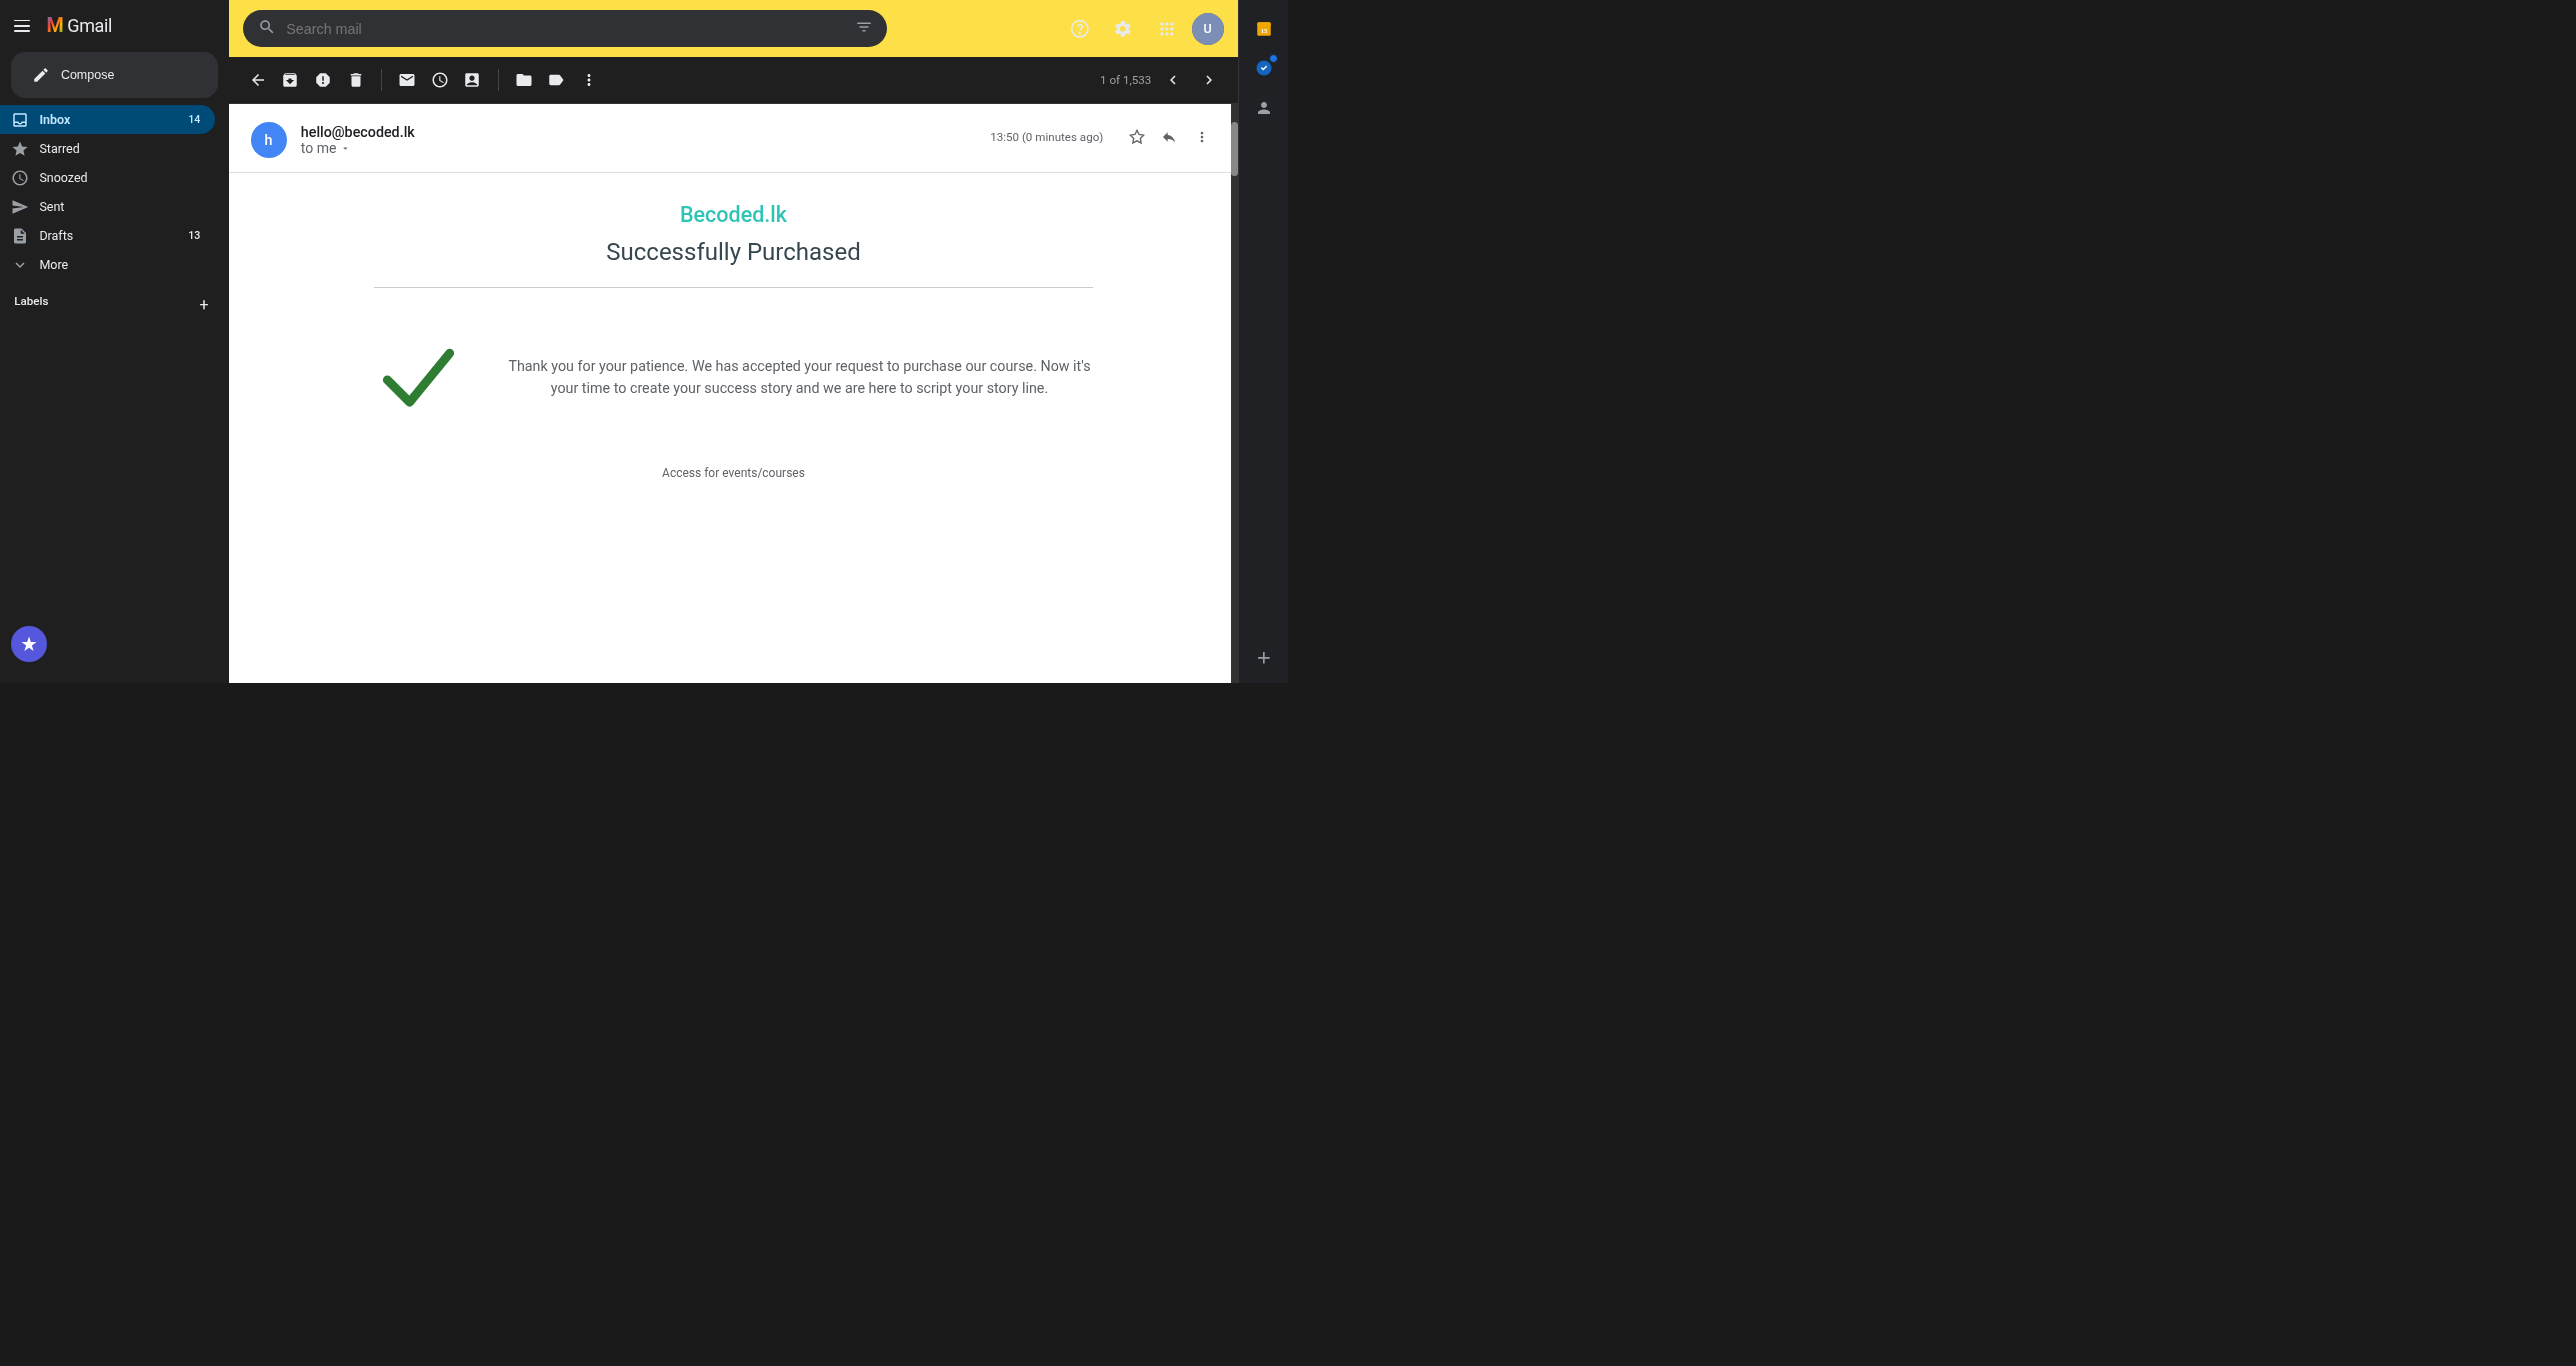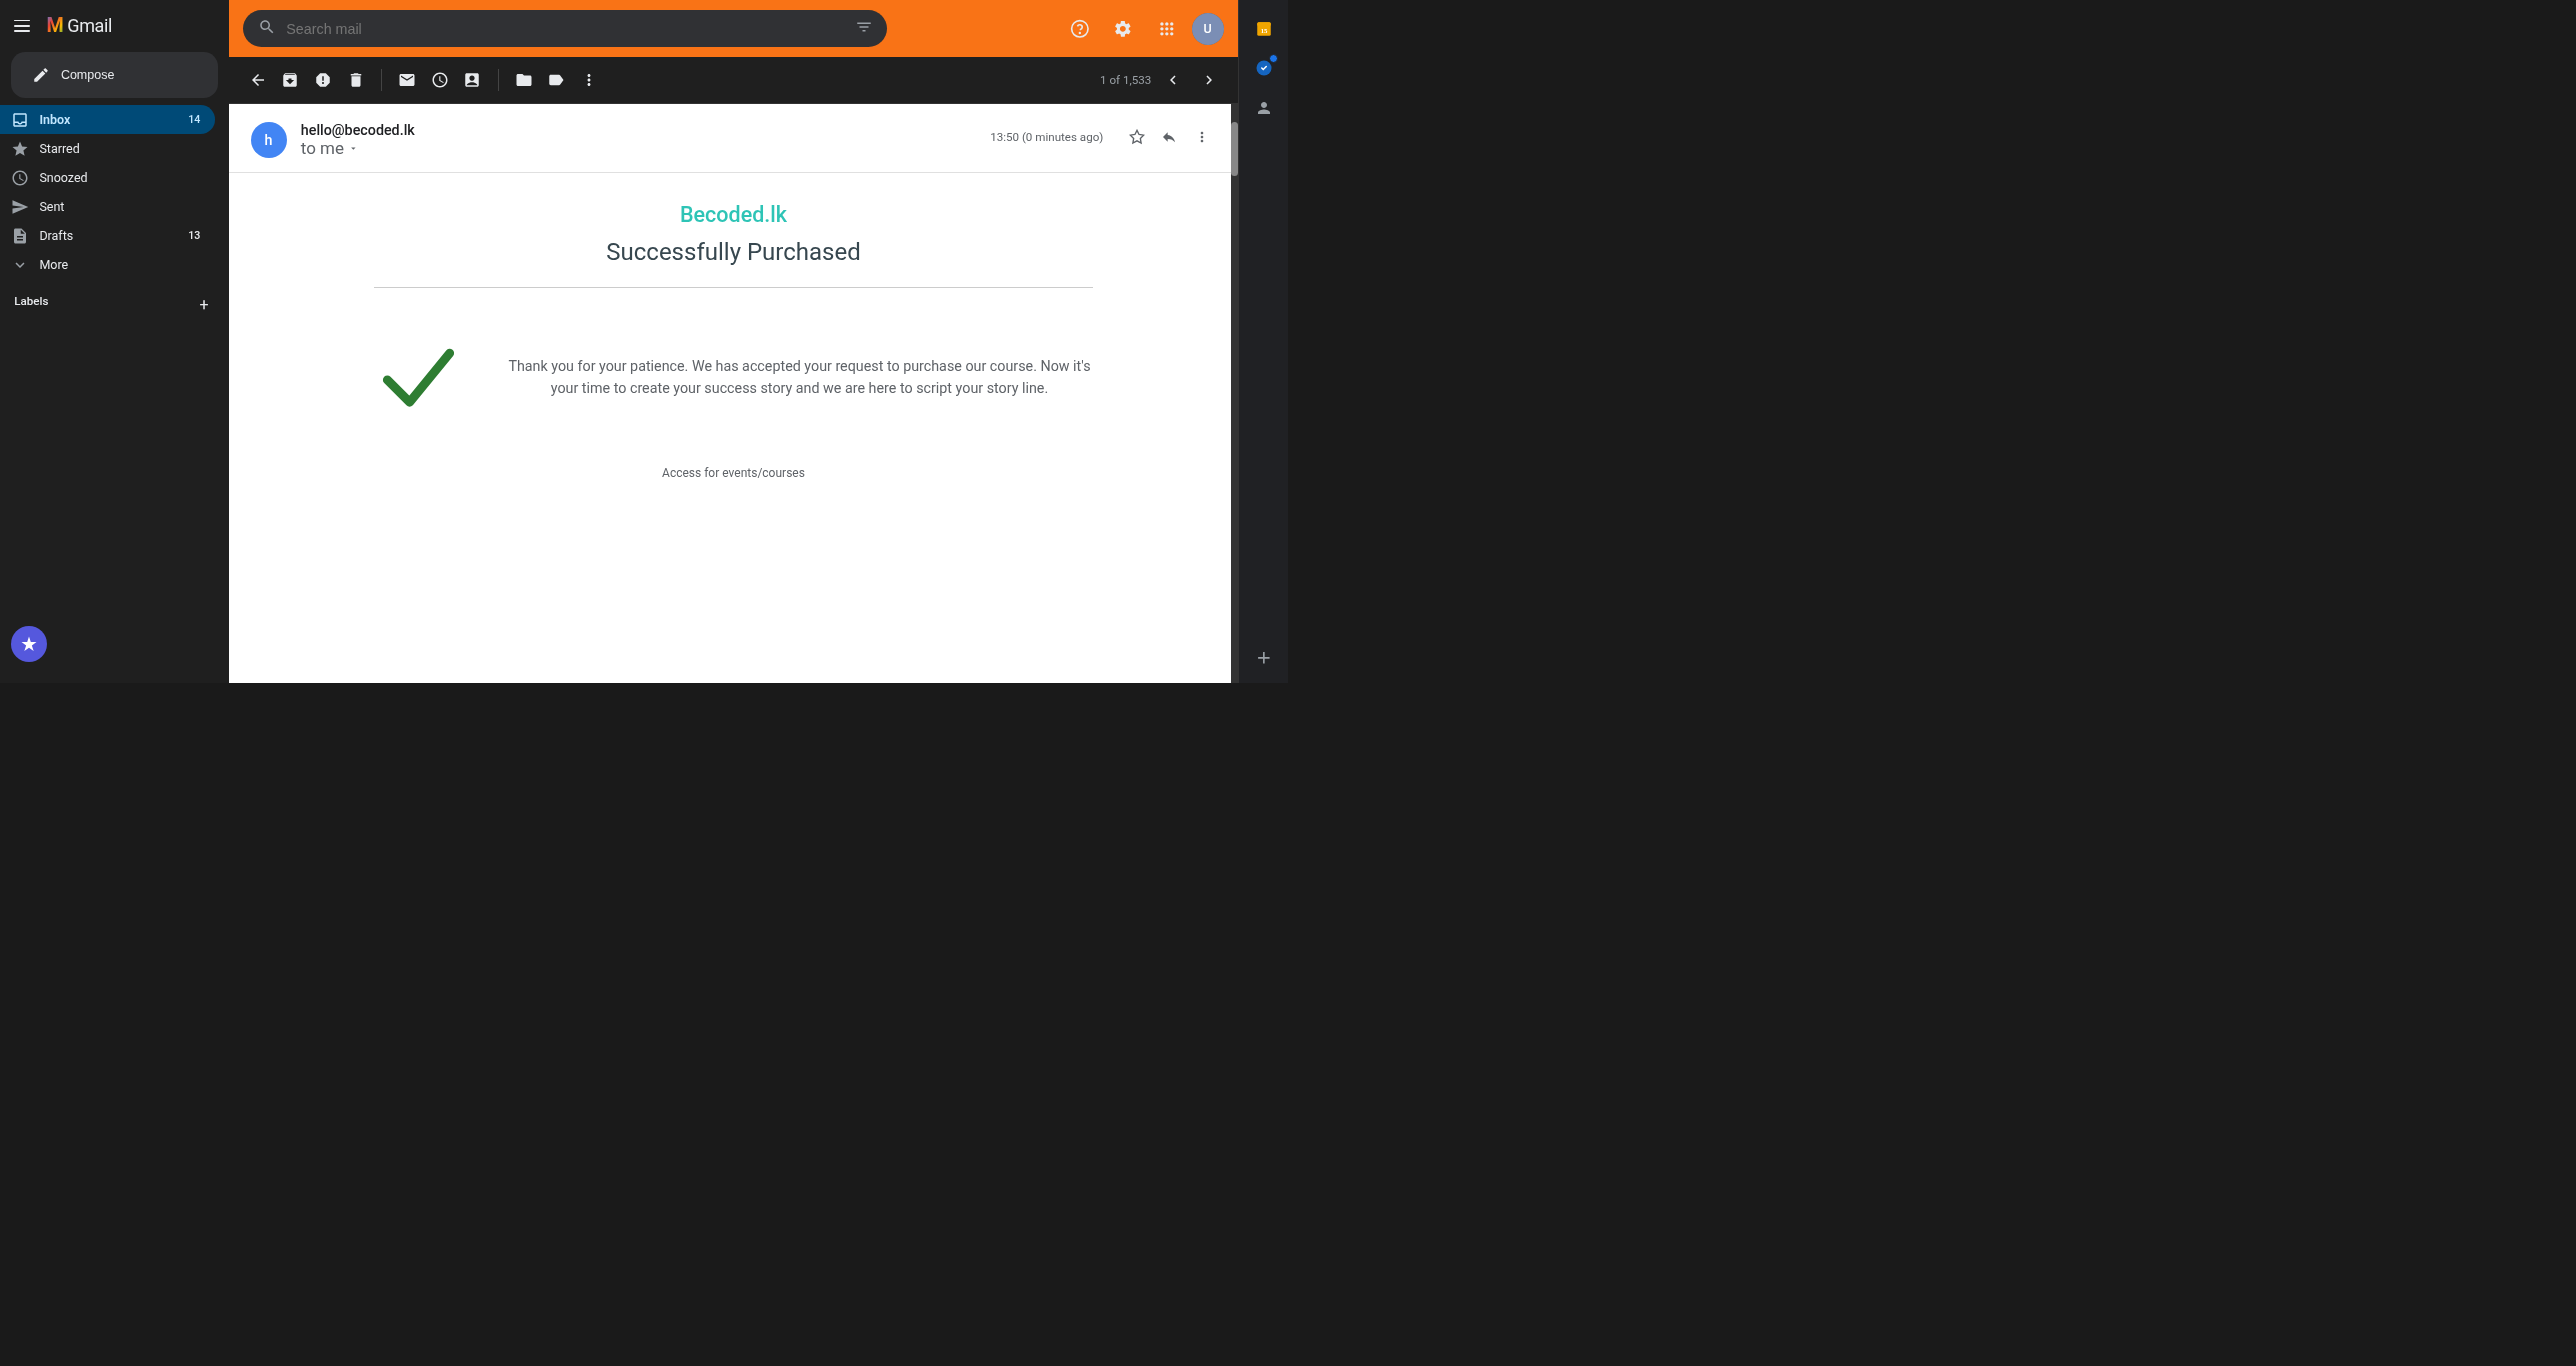--- a/index.html
+++ b/index.html
@@ -170,21 +170,21 @@
     .main-content {
       flex: 1;
       display: flex;
       flex-direction: column;
       background: #1f1f1f;
       height: 100%;
     }
 
     
     .topbar {
-      background: #f97316;
+      background: #fde047;
       display: flex;
       align-items: center;
       padding: 7.2px 14.3px;
       gap: 19px;
       height: 57px;
       flex-shrink: 0;
     }
 
     .search-container {
       flex: 1;
@@ -315,21 +315,21 @@
       font-weight: 500;
     }
 
     .sender-details {}
     .sender-email {
       font-size: 14.3px;
       color: #202124;
       font-weight: 500;
     }
     .sender-to {
-      font-size: 17px;
+      font-size: 14px;
       color: #5f6368;
       display: flex;
       align-items: center;
       gap: 3.6px;
       cursor: pointer;
     }
 
     .email-meta-right {
       display: flex;
       align-items: center;

